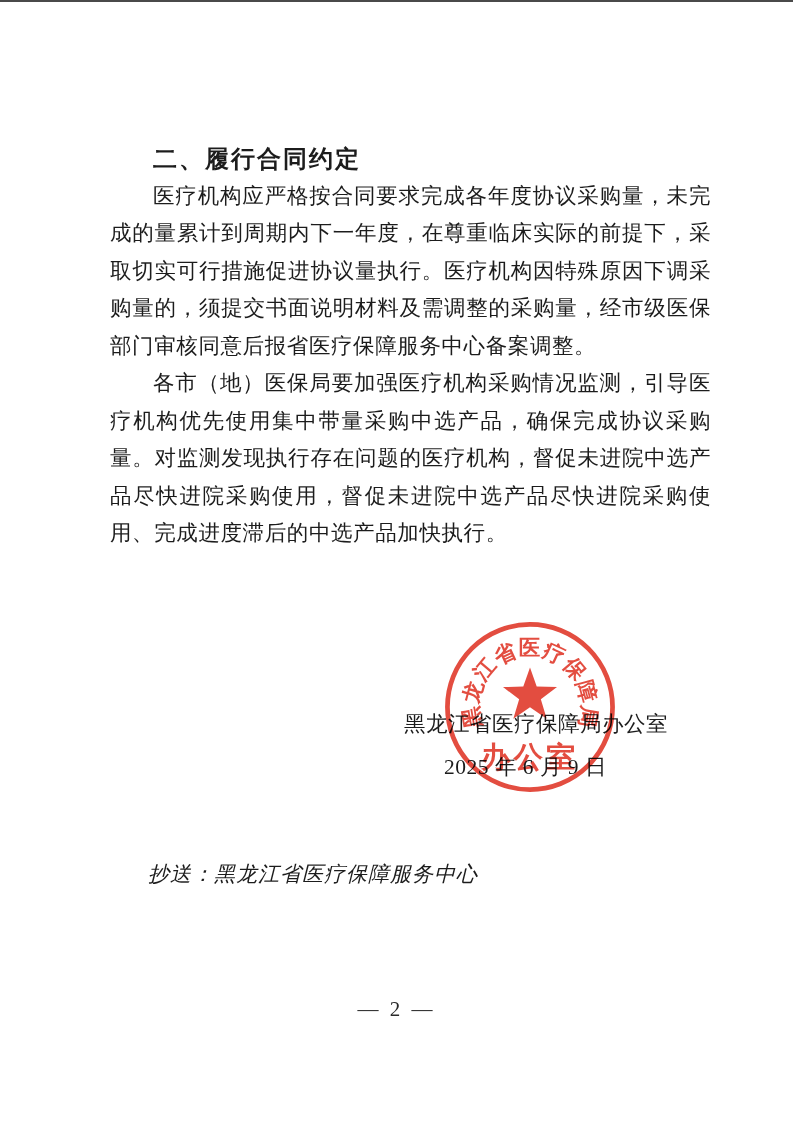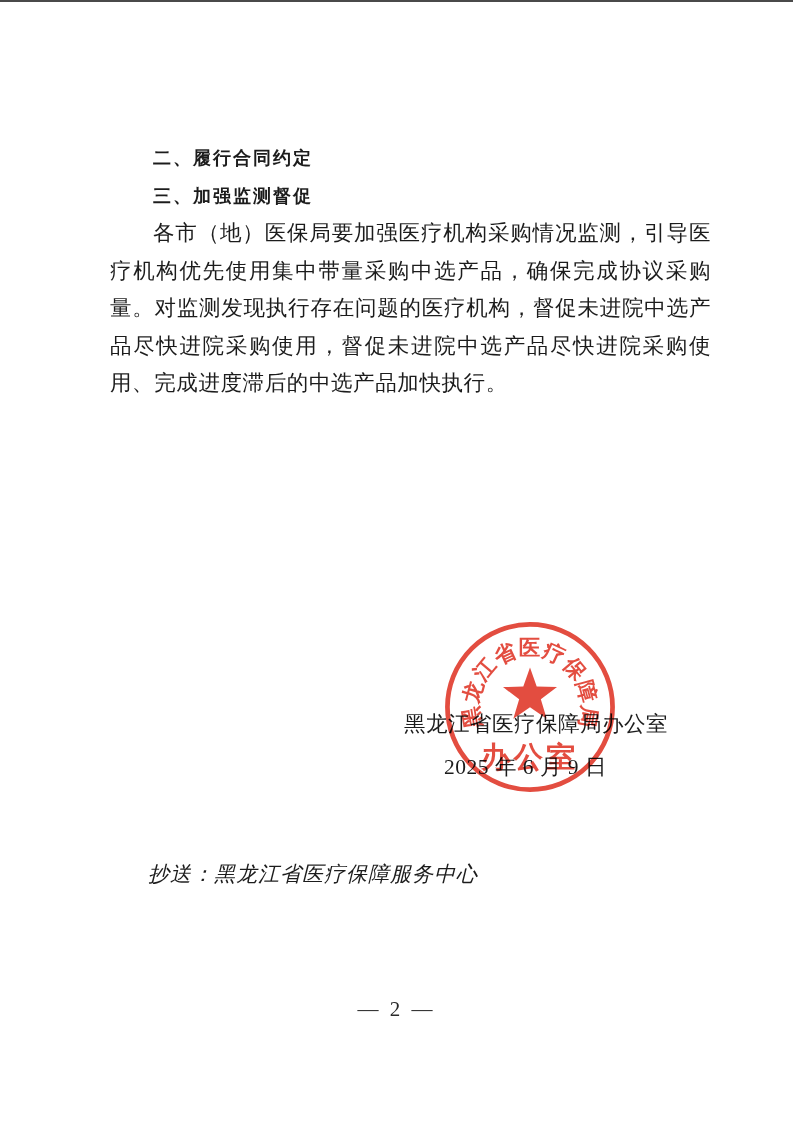--- a/index.html
+++ b/index.html
@@ -22,21 +22,21 @@
     position: absolute;
     left: 110px;
     top: 140px;
     width: 601px;
     font-size: 21.5px;
     line-height: 37.5px;
     text-align: justify;
   }
   .doc-body h3 {
     margin: 0;
-    font-size: 18px;
+    font-size: 24px;
     font-weight: 700;
     text-indent: 43px;
     letter-spacing: 2px;
     font-family: "Liberation Sans", sans-serif;
     text-align: left;
   }
   .doc-body p {
     margin: 0;
     text-indent: 43px;
     letter-spacing: 0.6px;
@@ -88,21 +88,21 @@
 </style>
 </head>
 <body>
 
 <div class="page">
 
   <div class="scan-edge"></div>
 
   <div class="doc-body">
     <h3>二、履行合同约定</h3>
-    <h3>三、加强监测督促</h3>
+    <p>医疗机构应严格按合同要求完成各年度协议采购量，未完成的量累计到周期内下一年度，在尊重临床实际的前提下，采取切实可行措施促进协议量执行。医疗机构因特殊原因下调采购量的，须提交书面说明材料及需调整的采购量，经市级医保部门审核同意后报省医疗保障服务中心备案调整。</p>
     <p>各市（地）医保局要加强医疗机构采购情况监测，引导医疗机构优先使用集中带量采购中选产品，确保完成协议采购量。对监测发现执行存在问题的医疗机构，督促未进院中选产品尽快进院采购使用，督促未进院中选产品尽快进院采购使用、完成进度滞后的中选产品加快执行。</p>
   </div>
 
   <div class="sig-org">黑龙江省医疗保障局办公室</div>
 
   <div class="sig-date">2025 年 6 月 9 日</div>
 
   <svg class="seal" viewBox="0 0 200 200" xmlns="http://www.w3.org/2000/svg">
     <circle cx="100" cy="100" r="96" fill="none" stroke="#e0392b" stroke-width="5.5"></circle>
     <polygon fill="#e0392b" points="100,54 107.8,76.3 131.4,76.8 112.6,91.1 119.4,113.7 100,100.2 80.6,113.7 87.4,91.1 68.6,76.8 92.2,76.3"></polygon>

